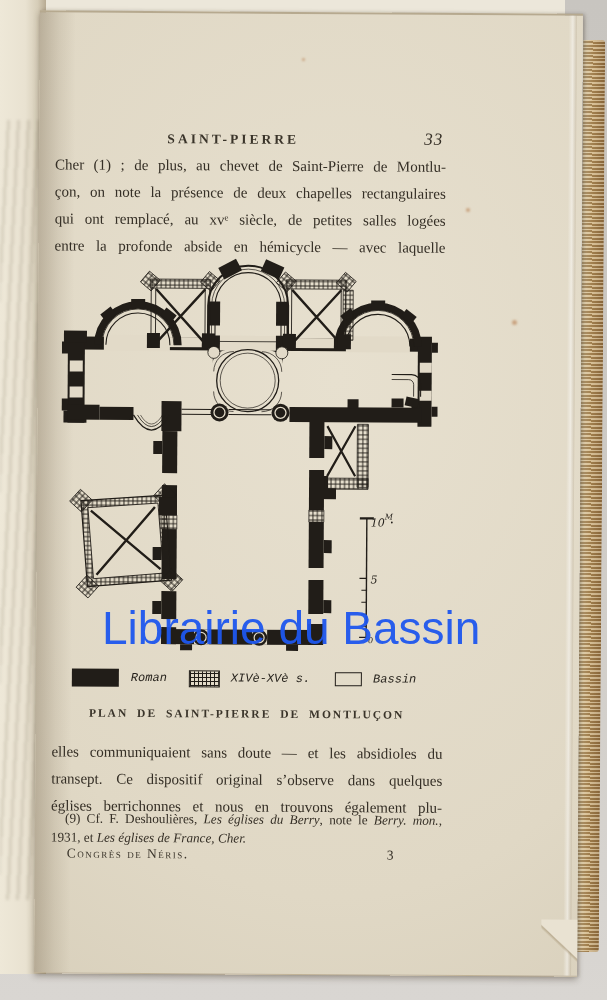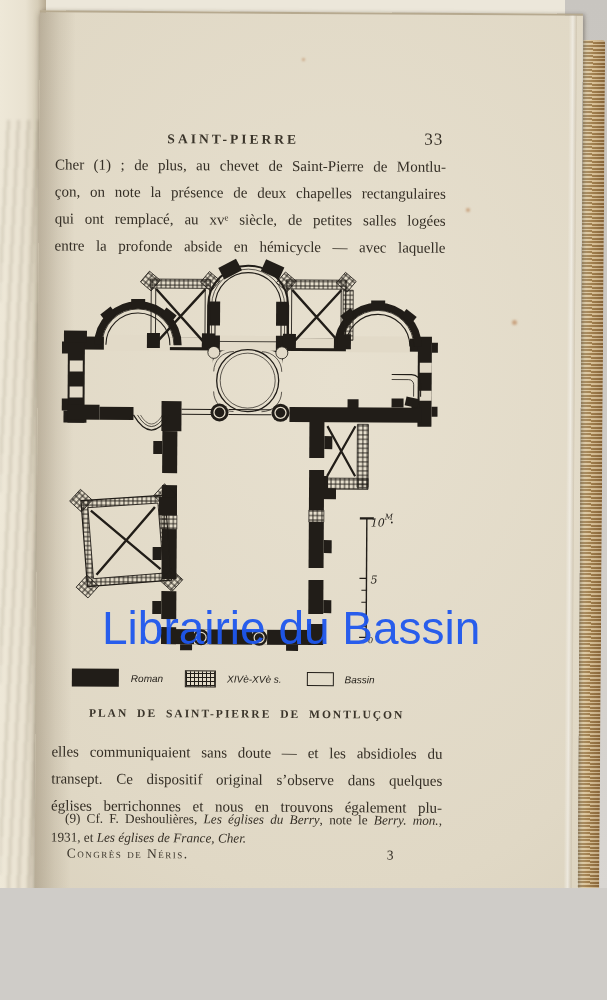--- a/index.html
+++ b/index.html
@@ -1,16 +1,16 @@
 <!DOCTYPE html>
 <html><head>
 <meta charset="utf-8">
 <style>
   html,body{margin:0;padding:0;background:#cfccc8;}
-  .photo{position:relative;width:607px;height:888px;overflow:hidden;
+  .photo{position:relative;width:607px;height:1000px;overflow:hidden;
     background:linear-gradient(180deg,#c8c5c0 0%,#ccc9c4 40%,#d9d6d2 100%);
     font-family:"Liberation Serif",serif;}
 
   
   .under-page-top{position:absolute;left:0;top:0;width:565px;height:34px;background:#ece7da;}
 
   
   .facing-page{position:absolute;left:0;top:0;width:46px;height:974px;
     background:linear-gradient(90deg,#eee8d8 0%,#e9e2d1 55%,#d6cdb8 82%,#b7aa92 100%);}
   .facing-lines{position:absolute;left:0;top:120px;width:40px;height:780px;
@@ -30,39 +30,39 @@
     background:radial-gradient(120% 90% at 55% 38%,#e7e0cf 0%,#e0d8c5 60%,#d4cbb6 100%);
     border-top:2px solid #b6a98f;border-bottom:1px solid #c0b296;
     box-shadow:0 3px 6px rgba(60,50,35,.35),2px 0 3px rgba(60,50,35,.18);
     color:#352f26;}
   .gutter-shade{position:absolute;left:0;top:0;bottom:0;width:36px;
     background:linear-gradient(90deg,rgba(88,70,45,.28),rgba(88,70,45,.10) 55%,transparent);}
 
   .header{position:absolute;left:16px;top:118px;width:390px;}
   .running-title{display:block;text-align:center;padding-right:34px;
     letter-spacing:3px;font-weight:bold;font-size:13.5px;color:#3a342a;}
-  .page-number{position:absolute;right:2px;top:-3px;font-size:17px;letter-spacing:1px;}
+  .page-number{position:absolute;right:2px;top:-3px;font-size:17px;letter-spacing:1px;font-style:italic;}
 
   .para{position:absolute;left:16px;width:391px;font-size:15px;line-height:27px;}
   .para .tline{text-align:justify;text-align-last:justify;word-spacing:1px;}
   .para1{top:139px;}
   .para2{top:726px;}
 
   .plan{position:absolute;left:24px;top:236px;}
 
   .legend{position:absolute;left:36px;top:656px;display:flex;align-items:center;}
   .sw{display:inline-block;box-sizing:border-box;}
   .sw-black{width:47px;height:18px;background:#211d18;margin-right:12px;}
   .sw-hatch{width:31px;height:17px;border:1.5px solid #211d18;margin-right:11px;
     background-image:
       repeating-linear-gradient(0deg,#211d18 0 1px,transparent 1px 4px),
       repeating-linear-gradient(90deg,#211d18 0 1px,transparent 1px 4px);}
   .sw-outline{width:27px;height:14px;border:1.6px solid #211d18;margin-right:11px;}
-  .leg-label{font-style:italic;font-family:Liberation Sans, sans-serif;
-    font-size:10px;color:#26221c;}
+  .leg-label{font-style:italic;font-family:Liberation Mono, monospace;
+    font-size:12px;color:#26221c;}
   .lg1{margin-right:22px;}
   .lg2{margin-right:25px;}
 
   .caption{position:absolute;left:16px;top:694px;width:390px;text-align:center;
     font-size:11.5px;font-weight:bold;letter-spacing:2px;word-spacing:4px;color:#3a342a;}
 
   .footnote{position:absolute;left:16px;top:797px;width:391px;
     font-size:13.2px;line-height:18.5px;}
   .fn1{text-indent:14px;text-align:justify;text-align-last:justify;}
   .it{font-style:italic;}

